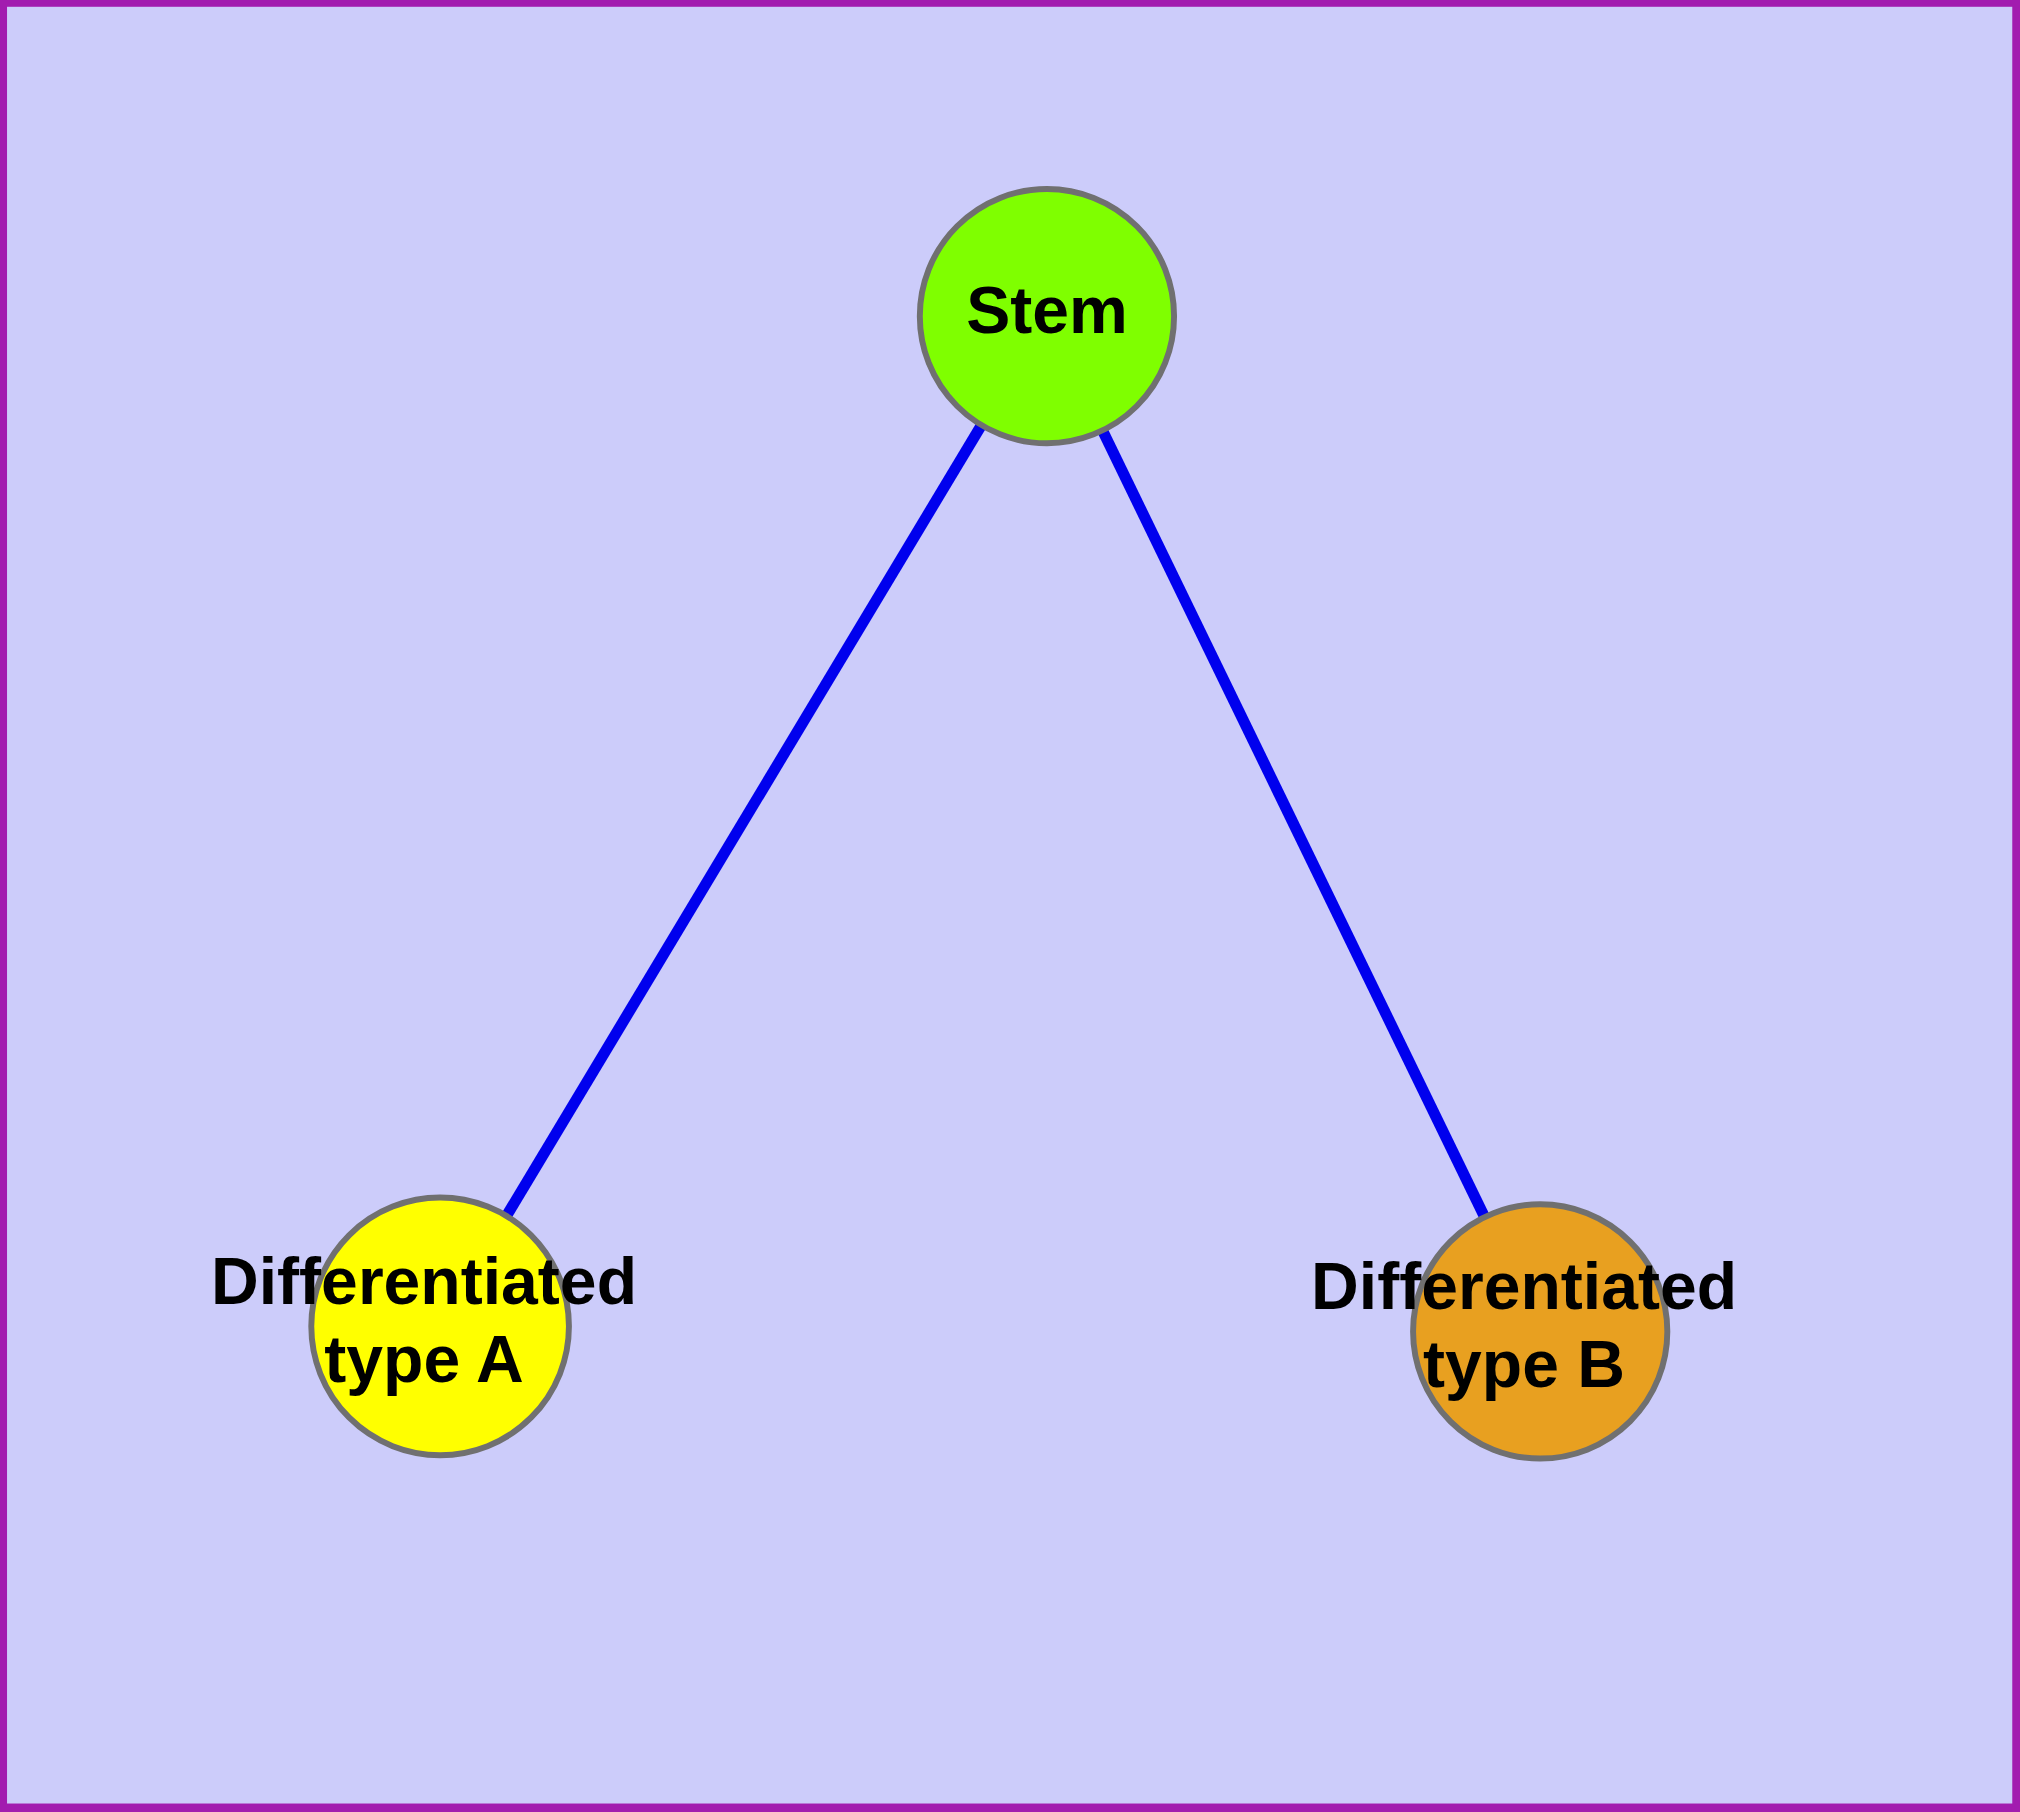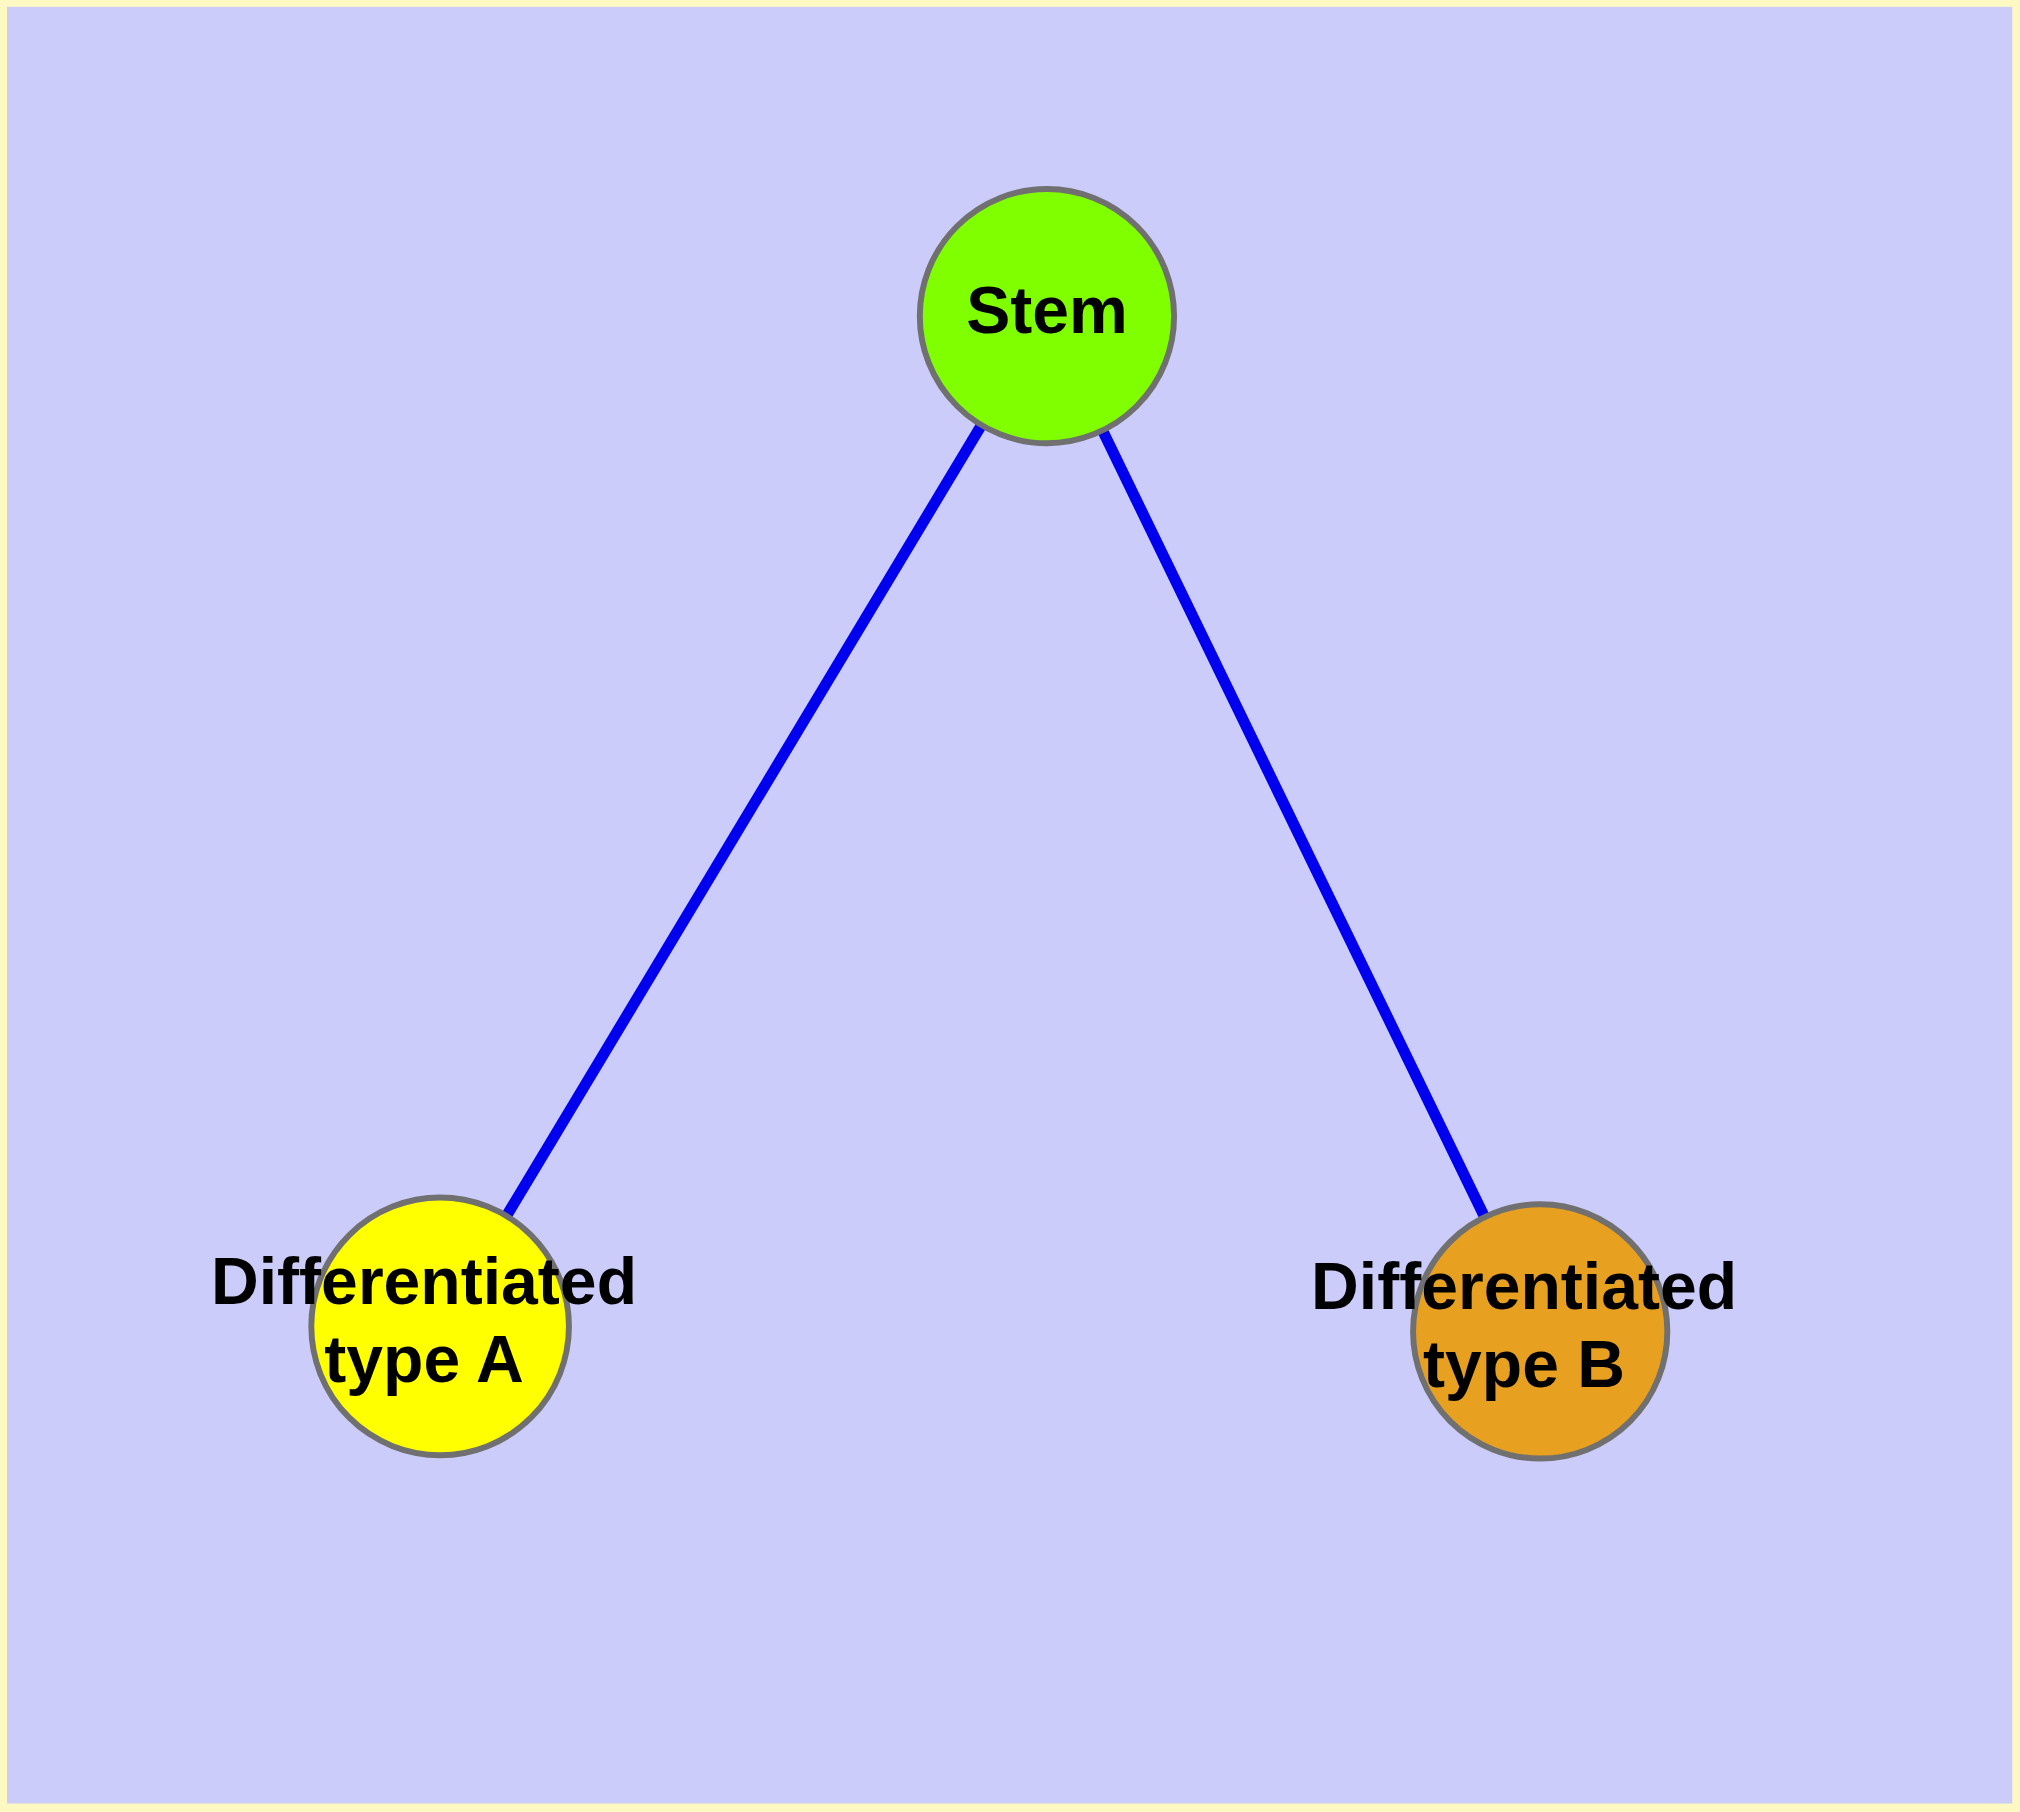--- a/index.html
+++ b/index.html
@@ -11,21 +11,21 @@
   body {
     width: 2021px;
     height: 1812px;
     overflow: hidden;
     font-family: "Liberation Sans", sans-serif;
   }
   #graph-canvas {
     position: relative;
     width: 2021px;
     height: 1812px;
-    background: #fef9c3;
+    background: #a21caf;
   }
   #graph-svg {
     position: absolute;
     left: 0;
     top: 0;
     width: 2021px;
     height: 1812px;
     display: block;
   }
   .node-label {

